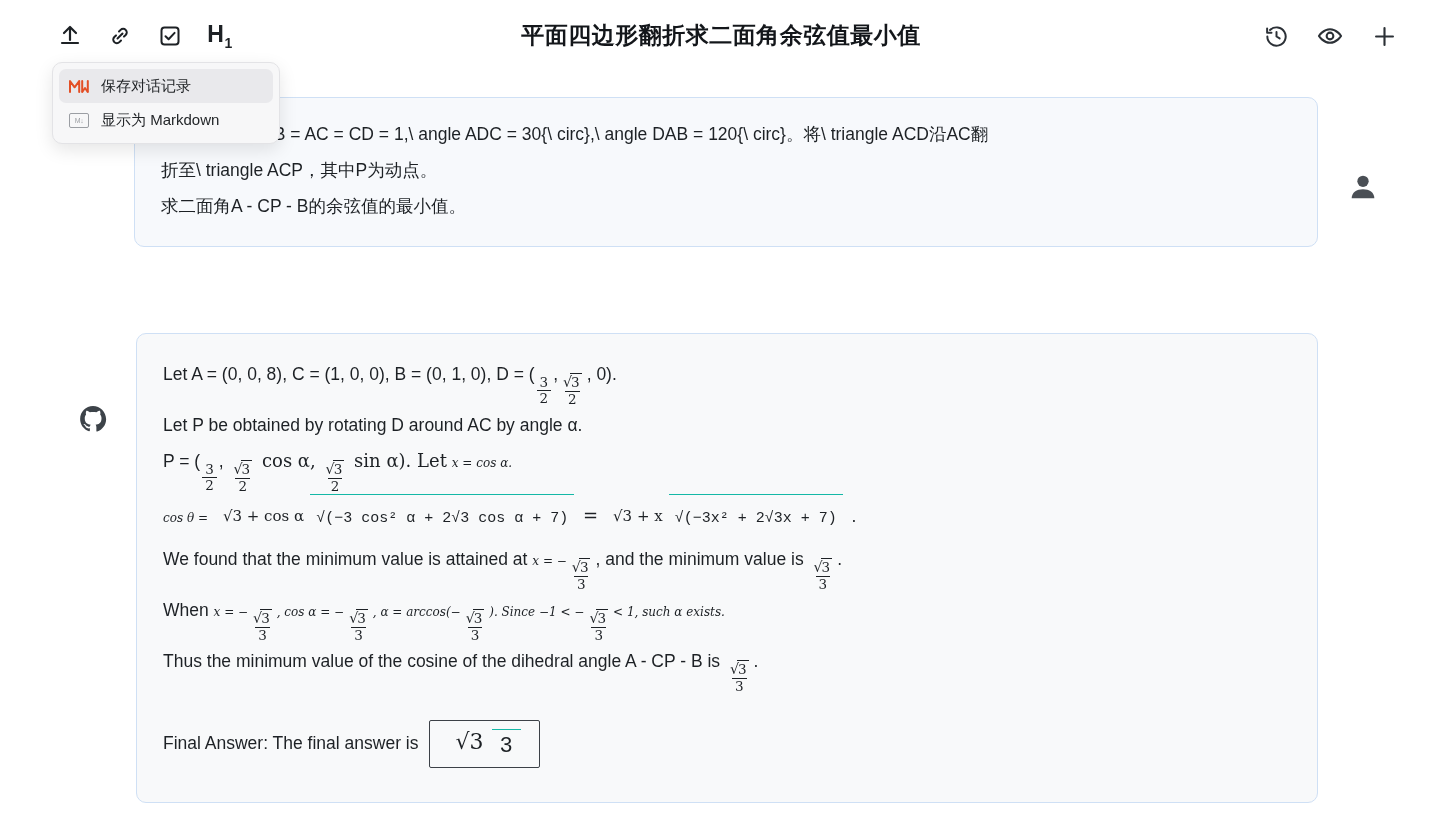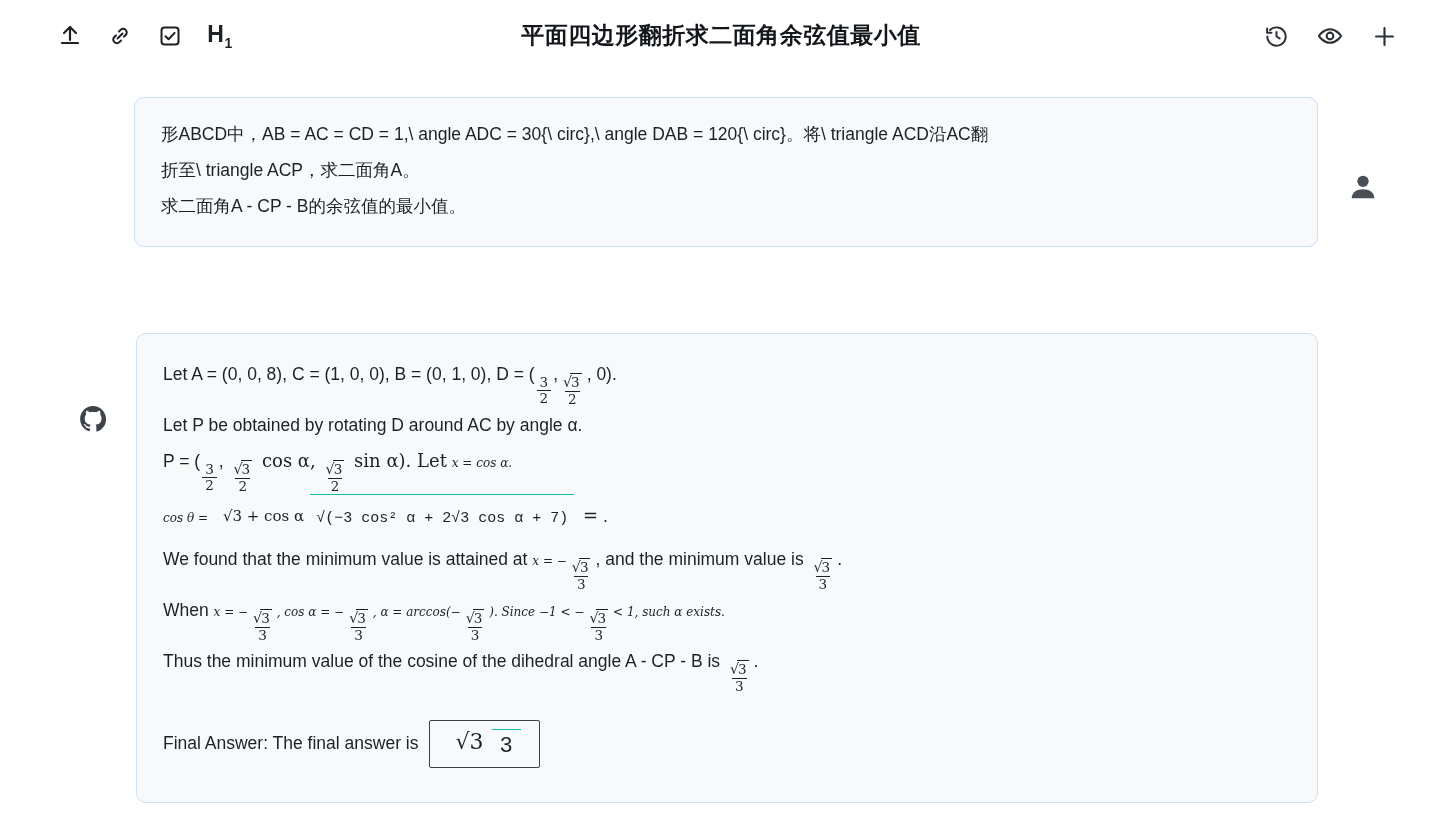--- a/index.html
+++ b/index.html
@@ -306,33 +306,52 @@
       </div>
       <div class="tool-icon" title="new">
         <svg width="27" height="27" viewBox="0 0 24 24" fill="none" stroke="#2b3036" stroke-width="1.9" stroke-linecap="round">
           <path d="M12 4.5v15"></path>
           <path d="M4.5 12h15"></path>
         </svg>
       </div>
     </div>
   </div>
 
+  <div class="menu">
+    <div class="menu-item active">
+      <span class="menu-ico">
+        <svg width="20" height="13" viewBox="0 0 20 13" fill="none">
+          <path d="M1 12V1l4.6 6.3L10.2 1v11" stroke="#e34f26" stroke-width="2" stroke-linejoin="round" stroke-linecap="round" fill="none"></path>
+          <path d="M13.2 1v11" stroke="#e34f26" stroke-width="2" stroke-linecap="round"></path>
+          <path d="M18.8 1v11" stroke="#e34f26" stroke-width="2" stroke-linecap="round"></path>
+          <path d="M13.2 12l2.8-4 2.8 4" stroke="#e34f26" stroke-width="2" stroke-linejoin="round" fill="none"></path>
+        </svg>
+      </span>
+      <span>保存对话记录</span>
+    </div>
+    <div class="menu-item">
+      <span class="menu-ico">
+        <span class="md-badge">M↓</span>
+      </span>
+      <span>显示为 Markdown</span>
+    </div>
+  </div>
 
   <div class="chat">
 
     <div class="avatar-user">
       <svg width="34" height="34" viewBox="0 0 24 24" fill="#4a4f55">
         <circle cx="12" cy="8" r="4"></circle>
         <path d="M4 20c0-4.2 3.6-6.4 8-6.4s8 2.2 8 6.4z"></path>
       </svg>
     </div>
 
     <div class="bubble user">
       <div class="line">形ABCD中，AB = AC = CD = 1,\ angle ADC = 30{\ circ},\ angle DAB = 120{\ circ}。将\ triangle ACD沿AC翻</div>
-      <div class="line">折至\ triangle ACP，求二面角A。</div>
+      <div class="line">折至\ triangle ACP，其中P为动点。</div>
       <div class="line">求二面角A - CP - B的余弦值的最小值。</div>
     </div>
 
     <div class="avatar-bot">
       <svg width="30" height="30" viewBox="0 0 24 24" fill="#3d4349">
         <path d="M12 1.6C6.3 1.6 1.7 6.2 1.7 11.9c0 4.6 3 8.4 7.1 9.8.5.1.7-.2.7-.5v-1.8c-2.9.6-3.5-1.4-3.5-1.4-.5-1.2-1.2-1.5-1.2-1.5-.9-.6.1-.6.1-.6 1 .1 1.6 1.1 1.6 1.1.9 1.6 2.4 1.1 3 .9.1-.7.4-1.1.7-1.4-2.3-.3-4.8-1.2-4.8-5.2 0-1.2.4-2.1 1.1-2.9-.1-.3-.5-1.4.1-2.9 0 0 .9-.3 2.9 1.1.8-.2 1.7-.3 2.6-.3.9 0 1.8.1 2.6.3 2-1.4 2.9-1.1 2.9-1.1.6 1.5.2 2.6.1 2.9.7.8 1.1 1.7 1.1 2.9 0 4.1-2.5 5-4.8 5.2.4.3.7 1 .7 2v3c0 .3.2.6.7.5 4.1-1.4 7.1-5.3 7.1-9.8C22.3 6.2 17.7 1.6 12 1.6z"></path>
       </svg>
     </div>
 
     <div class="bubble assistant">
@@ -362,20 +381,24 @@
           </span>&nbsp;<span class="mathrm">sin α). Let</span>&nbsp;<span class="mathit">x = cos α.</span>
       </div>
 
       <div class="line math">
         <span class="mathit">cos θ =</span>
         <span class="bigfrac">
           <span class="num">√3 + cos α</span>
           <span class="den">√(−3 cos² α + 2√3 cos α + 7)</span>
         </span>
         <span class="mathrm">=</span>
+        <span class="bigfrac">
+          <span class="num">√3 + x</span>
+          <span class="den">√(−3x² + 2√3x + 7)</span>
+        </span>
         <span>.</span>
       </div>
 
       <div class="line">
         <span>We found that the minimum value is attained at</span>&nbsp;<span class="mathit">x = −</span><span class="frac">
             <span class="num"><span class="sqrt"><span class="rad">√</span><span class="body">3</span></span></span>
             <span class="den">3</span>
           </span><span>, and the minimum value is</span>&nbsp;<span class="frac">
             <span class="num"><span class="sqrt"><span class="rad">√</span><span class="body">3</span></span></span>
             <span class="den">3</span>

